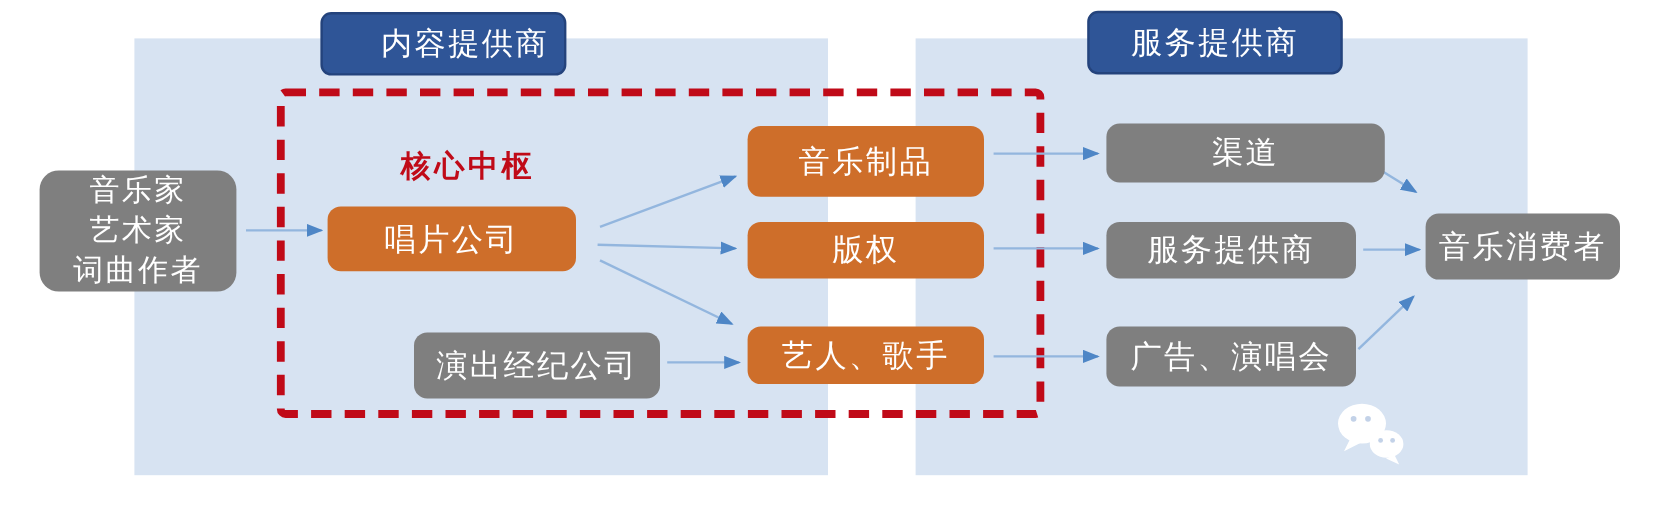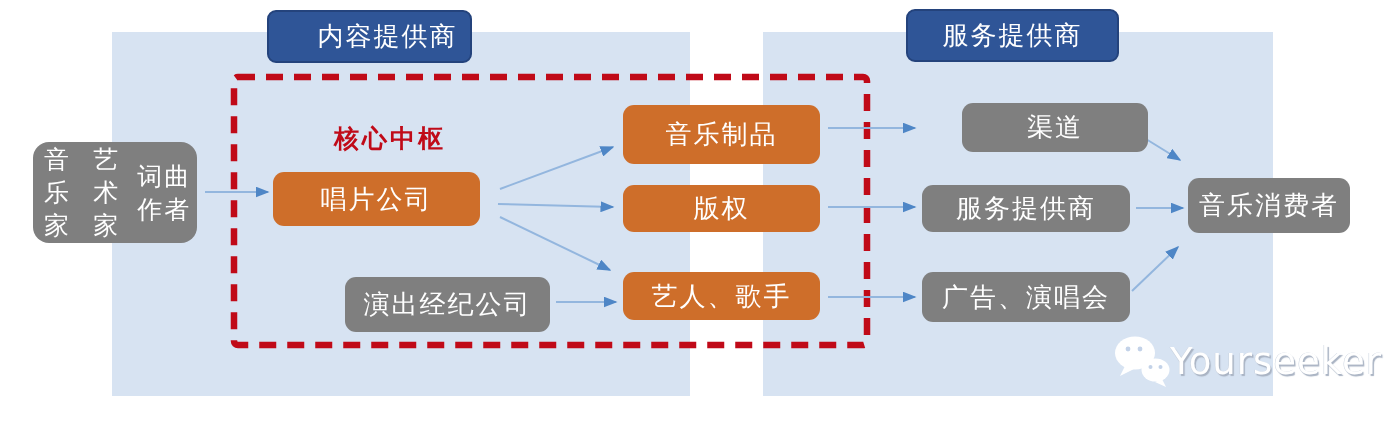--- a/index.html
+++ b/index.html
@@ -7,21 +7,21 @@
          font-family:"Liberation Sans",sans-serif;}
   .panel{position:absolute;background:var(--panel);}
   #svg-layer{position:absolute;left:0;top:0;z-index:2;}
   .header{position:absolute;z-index:3;background:var(--headerBg);border:2px solid var(--headerBorder);
           border-radius:9px;color:#fff;display:flex;align-items:center;justify-content:center;
           font-size:26px;letter-spacing:2px;box-sizing:border-box;}
   .box{position:absolute;z-index:3;display:flex;align-items:center;justify-content:center;
        color:#fff;border-radius:11px;font-size:26px;letter-spacing:2px;text-align:center;}
   .box.orange{background:var(--orange);}
   .box.gray{background:var(--gray);}
-  .multiline{flex-direction:row;line-height:33px;font-size:25px;}
+  .multiline{flex-direction:column;line-height:33px;font-size:25px;}
   #core-hub{position:absolute;z-index:3;color:var(--red);font-weight:bold;
             font-size:25px;letter-spacing:3px;text-align:center;}
   #watermark{position:absolute;z-index:4;display:flex;align-items:center;
              font-family:"DejaVu Sans",sans-serif;}
   #wm-text{font-size:37px;color:var(--wmText);
            text-shadow:1.5px 1.5px 1px var(--wmShadow), -0.5px -0.5px 0 #CBD3DF;
            letter-spacing:1px;}
 </style>
 </head>
 <body>
@@ -71,35 +71,34 @@
   <div class="box orange" style="left:273px;top:172px;width:207px;height:54px;">唱片公司</div>
 
   <div class="box gray" style="left:345px;top:277px;width:205px;height:55px;">演出经纪公司</div>
 
   <div class="box orange" style="left:623px;top:105px;width:197px;height:59px;">音乐制品</div>
 
   <div class="box orange" style="left:623px;top:185px;width:197px;height:47px;">版权</div>
 
   <div class="box orange" style="left:623px;top:272px;width:197px;height:48px;">艺人、歌手</div>
 
-  <div class="box gray" style="left:962px;top:103px;width:186px;height:49px;">渠道</div>
+  <div class="box gray" style="left:922px;top:103px;width:232px;height:49px;">渠道</div>
 
   <div class="box gray" style="left:922px;top:185px;width:208px;height:47px;">服务提供商</div>
 
   <div class="box gray" style="left:922px;top:272px;width:208px;height:50px;border-radius:11px;">广告、演唱会</div>
 
   <div class="box gray" style="left:1188px;top:178px;width:162px;height:55px;">音乐消费者</div>
 
   <div id="watermark" style="left:1112px;top:334px;">
     <svg width="58" height="54" viewBox="0 0 58 54">
       <ellipse cx="23" cy="19" rx="20" ry="16.5" fill="#fff"></ellipse>
       <path d="M13 32 L8 42 L22 35 z" fill="#fff"></path>
       <circle cx="16" cy="15" r="2.4" fill="#C3D2E8"></circle>
       <circle cx="28" cy="15" r="2.4" fill="#C3D2E8"></circle>
       <ellipse cx="43.5" cy="36" rx="14" ry="11.5" fill="#fff"></ellipse>
       <path d="M50 45 L54 53 L43 48 z" fill="#fff"></path>
       <circle cx="38.5" cy="33" r="2" fill="#C3D2E8"></circle>
       <circle cx="48.5" cy="33" r="2" fill="#C3D2E8"></circle>
     </svg>
-    <span id="wm-text">Yourseeker</span>
   </div>
 
 </div>
 
 </body></html>

